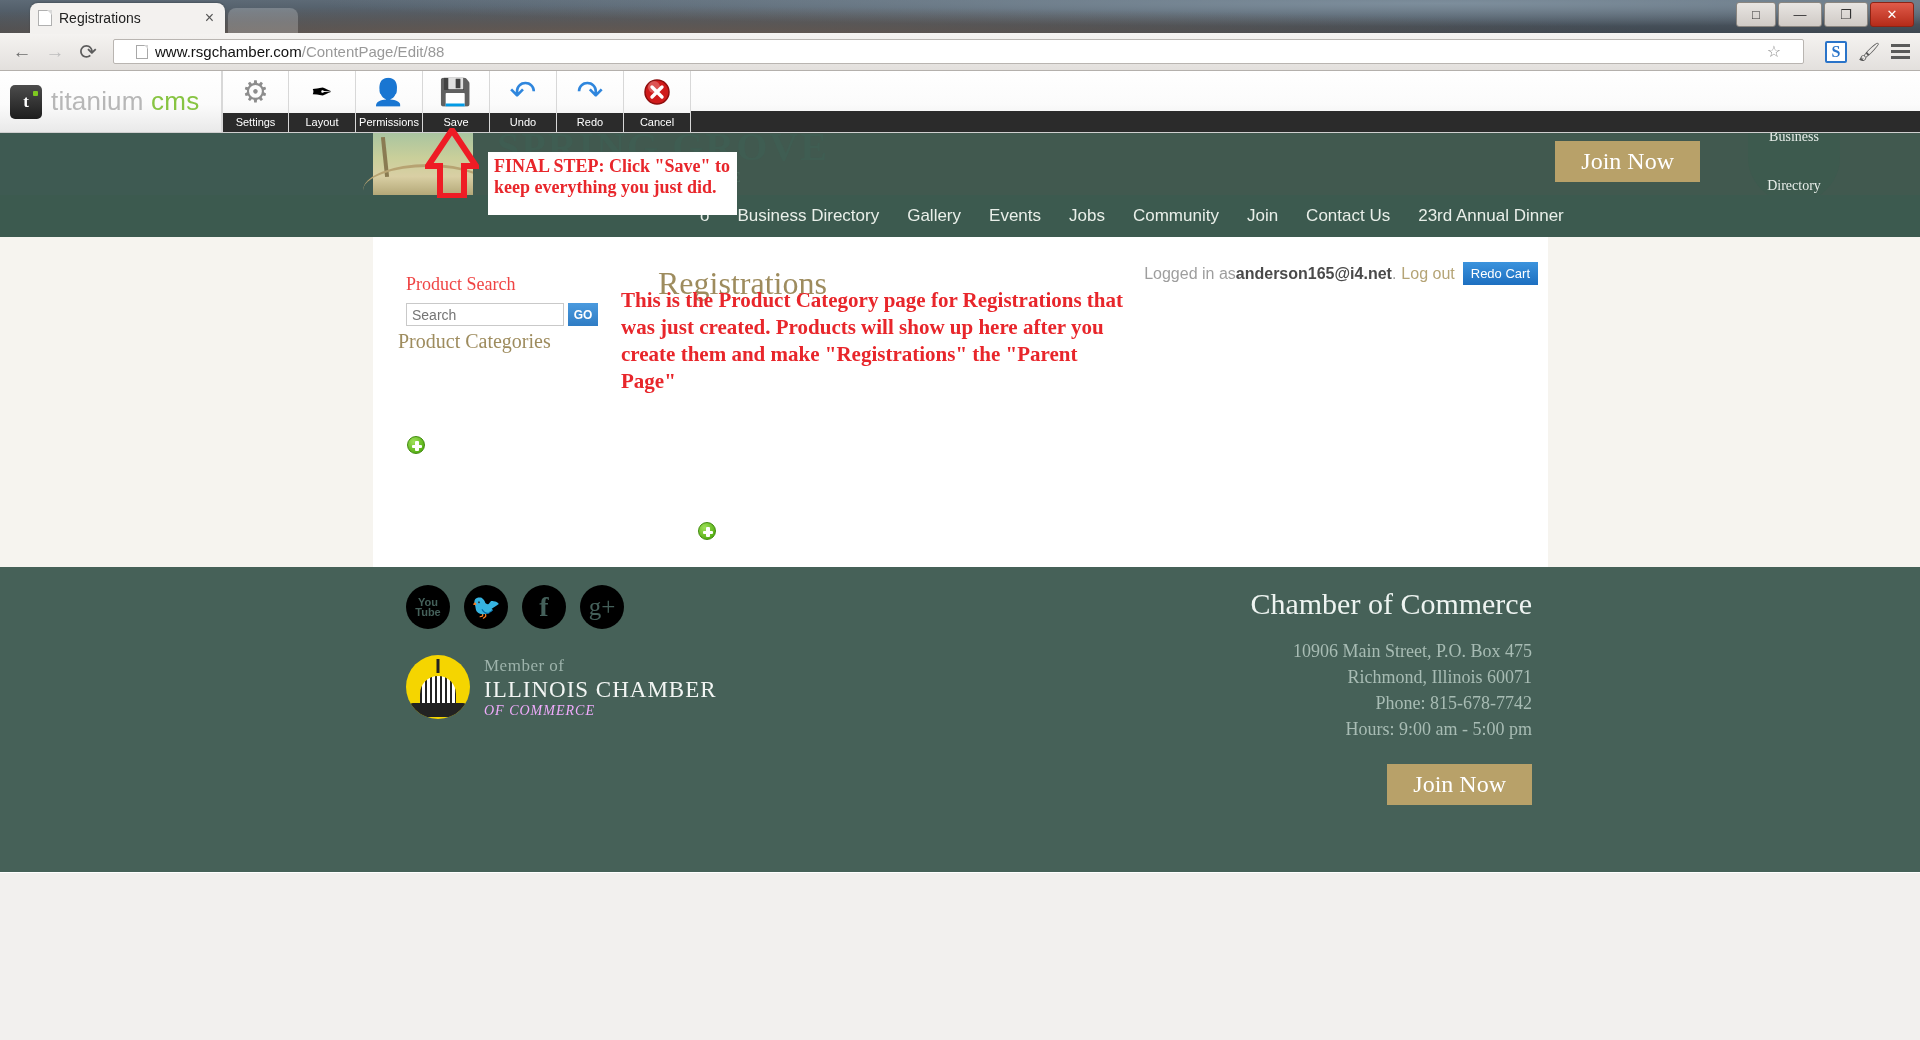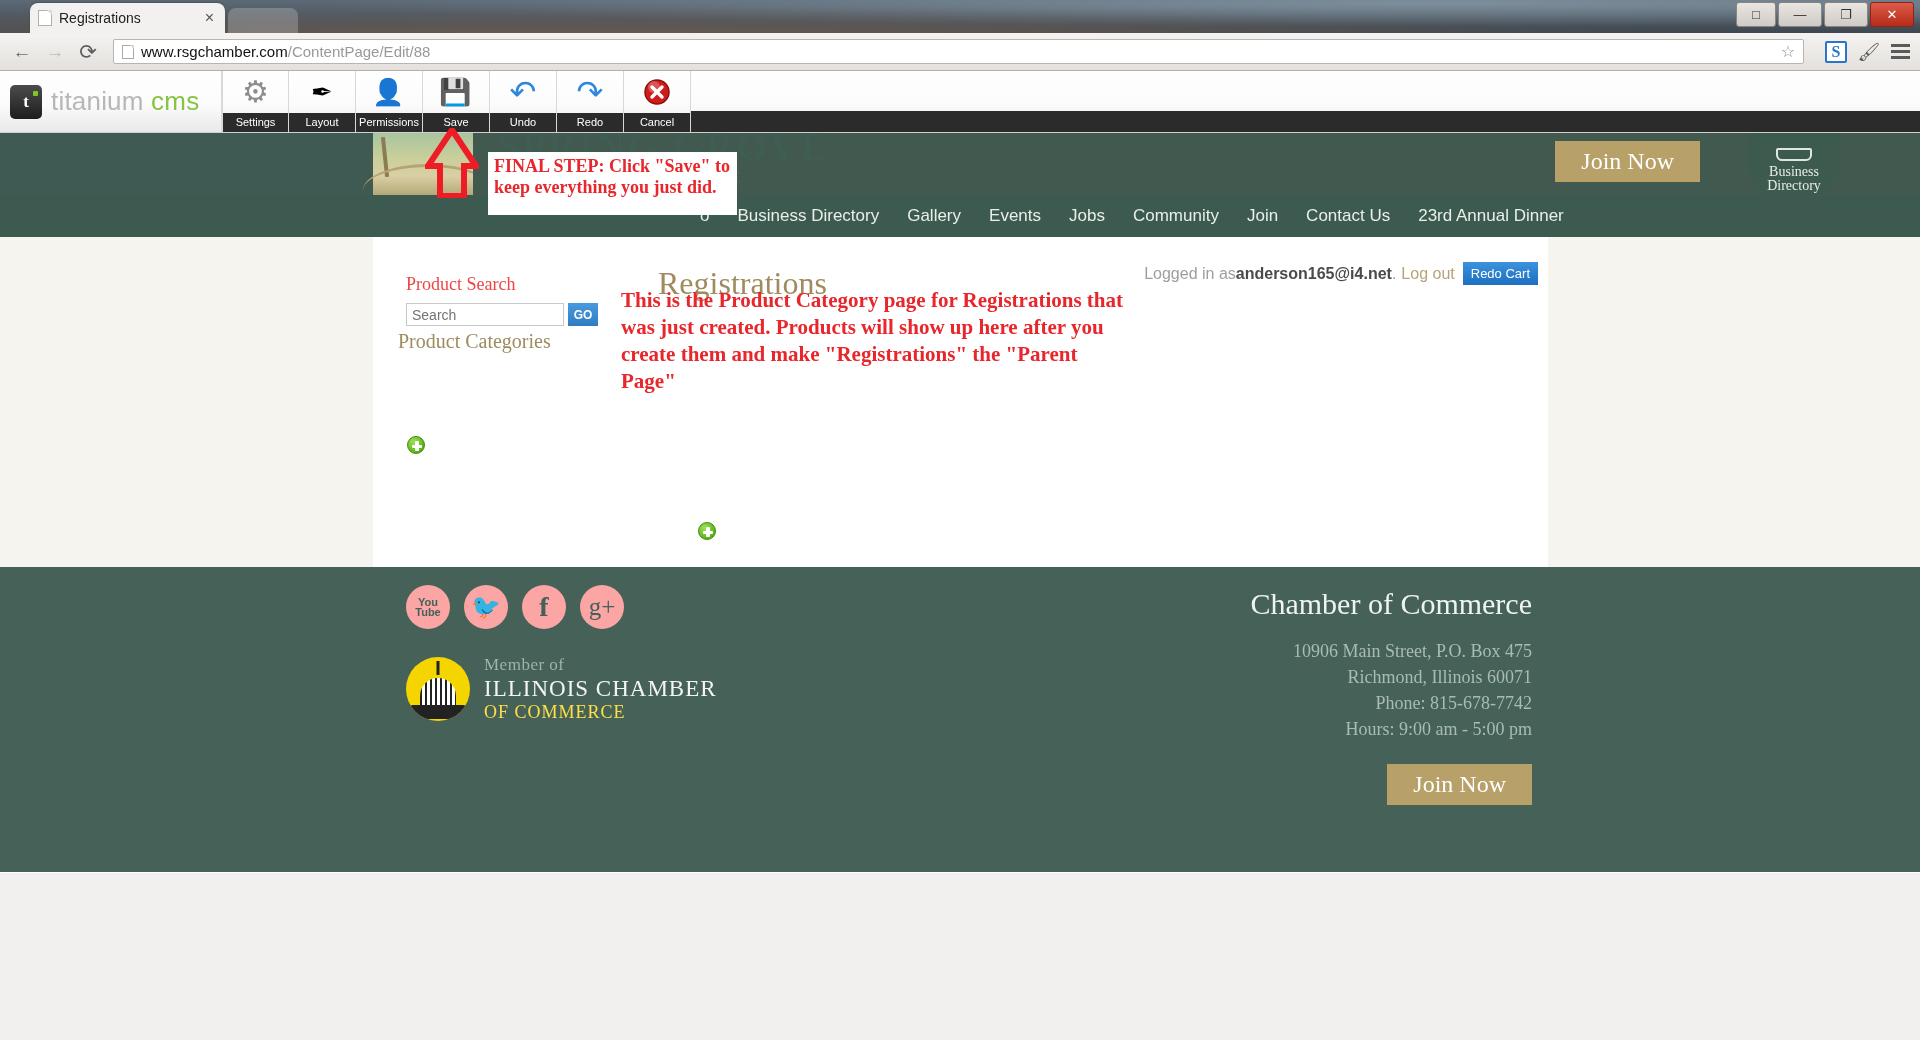--- a/index.html
+++ b/index.html
@@ -96,21 +96,21 @@
   }
   .nav-icon.dim { color: #bdbdbd; }
   .nav-icon.reload { color:#5c5c5c; font-size:21px; }
   .omnibox {
     flex: 1 1 auto;
     height: 25px;
     background: #fff;
     border: 1px solid #b9b5b1;
     border-radius: 2px;
     display: flex; align-items: center;
-    padding: 0 8px;
+    padding: 0 22px;
     margin: 0 4px;
   }
   .omnibox-icon {
     width: 12px; height: 14px; background:#fff;
     border:1px solid #a8a8a8; margin-right: 7px; flex:0 0 auto;
     position: relative;
   }
   .omnibox-icon::after{
     content:''; position:absolute; top:-1px; right:-1px;
     border-width:0 4px 4px 0; border-style:solid;
@@ -241,21 +241,21 @@
     font-family:"Liberation Serif",serif; font-size:24px;
     padding:7px 26px;
   }
   .biz-badge {
     position:absolute; right:80px; top:-6px;
     width:92px; height:76px;
     background:#3d5a4e; border-radius:0 0 46px 46px;
     display:flex;flex-direction:column;align-items:center;justify-content:flex-end;
     padding-bottom:9px;
     color:#e7ede9; font-family:"Liberation Serif",serif;
-    font-size:14px; line-height:1.05; text-align:center;
+    font-size:14px; line-height:1.05; text-align:center;gap:35px;
   }
   .biz-badge .bb-ico{
     width:36px;height:13px;border:2px solid #dfe7e2;border-radius:2px 2px 6px 6px;
     margin-bottom:4px;
   }
   .site-nav {
     height: 42px;
     background:#3c5a4f;
     display:flex; align-items:center;
     padding-left: 700px;
@@ -352,21 +352,21 @@
     background:#466158;
     height:305px;
     position:relative;
   }
   .social-row {
     position:absolute; left:406px; top:18px;
     display:flex; gap:14px;
   }
   .social {
     width:44px;height:44px;border-radius:50%;
-    background:#fca5a5; color:#44605a;
+    background:#000000; color:#44605a;
     display:flex;align-items:center;justify-content:center;
     font-family:"Liberation Sans",sans-serif; cursor:pointer;
   }
   .social.yt { font-size:11px; font-weight:bold; line-height:.95; text-align:center;}
   .social.tw { font-size:24px; }
   .social.fb { font-size:28px; font-weight:bold; font-family:"Liberation Serif",serif; }
   .social.gp { font-size:25px; font-family:"Liberation Serif",serif; }
   .illinois-block {
     position:absolute; left:406px; top:88px;
     display:flex; align-items:center; gap:14px;
@@ -390,22 +390,23 @@
   }
   .ill-text .m1 {
     font-family:"Liberation Serif",serif; font-size:17px; color:#9db3ab;
     letter-spacing:.5px;
   }
   .ill-text .m2 {
     font-family:"Liberation Serif",serif; font-size:23px; color:#f2f5f3;
     letter-spacing:1px; margin-top:1px;
   }
   .ill-text .m3 {
-    font-family:"Liberation Serif",serif; font-size:18px; color:#fde047;
+    font-family:"Liberation Serif",serif; font-size:14px; color:#f0abfc;
     letter-spacing:1px;
+    font-style:italic;
   }
   .footer-right {
     position:absolute; right:388px; top:20px;
     text-align:right;
   }
   .fr-title {
     font-family:"Liberation Serif",serif;
     font-size:30px; color:#eef4f1; line-height:1.16;
   }
   .fr-addr {

